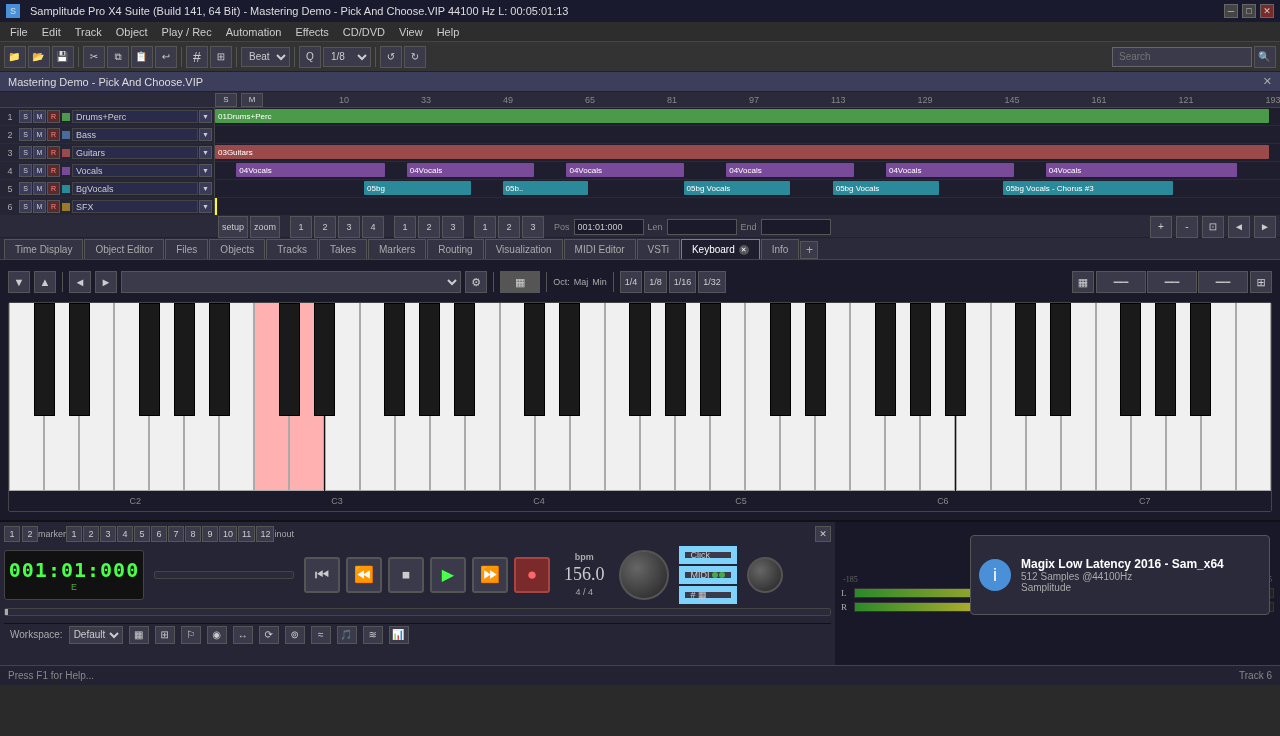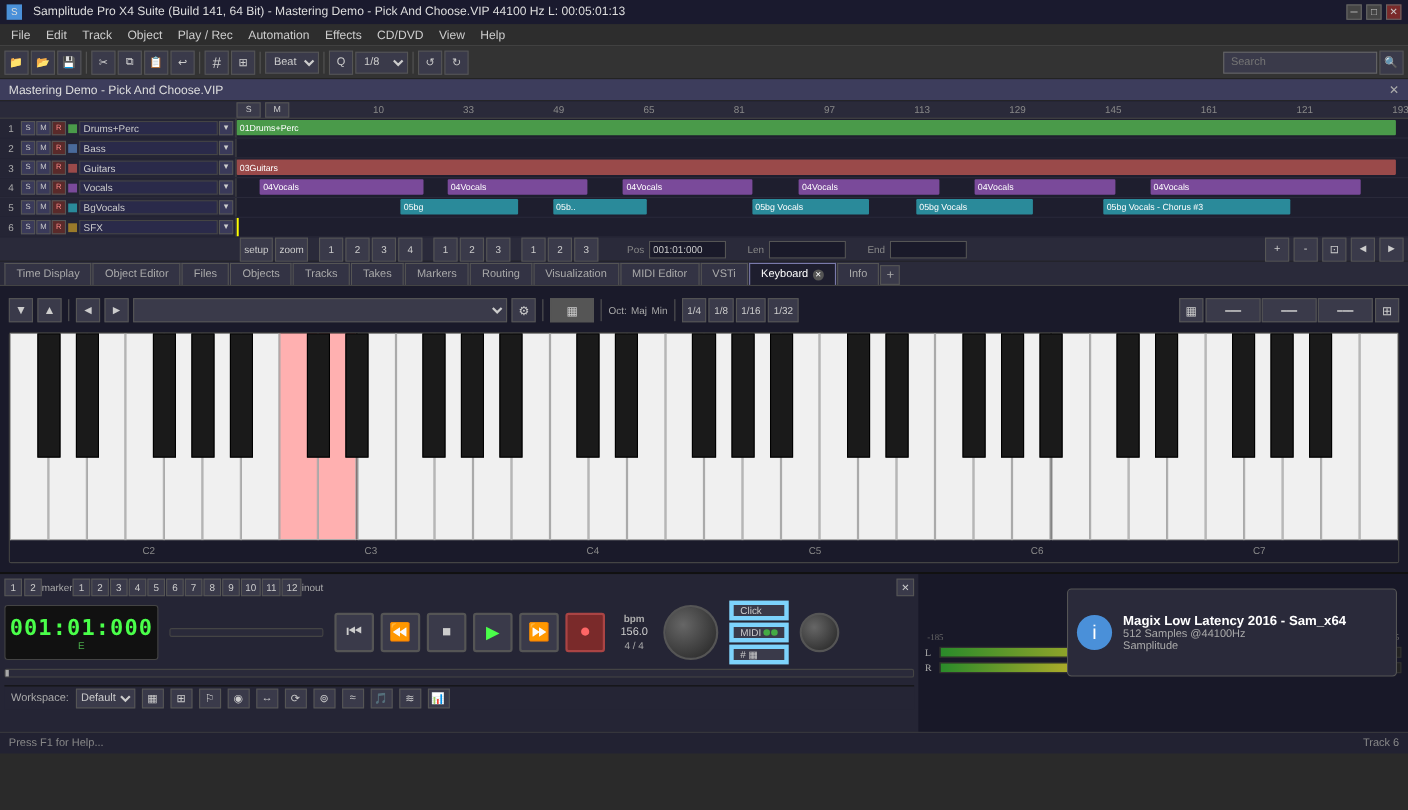--- a/index.html
+++ b/index.html
@@ -375,21 +375,21 @@
       display: flex;
       flex-direction: column;
       gap: 3px;
       margin-left: 8px;
     }
     .opt-row { display: flex; gap: 3px; }
     .opt-btn {
       height: 18px;
       padding: 0 6px;
       background: #3a3a4a;
-      border: 4px solid #7dd3fc;
+      border: 6px solid #7dd3fc;
       color: #ccc;
       font-size: 9px;
       cursor: pointer;
       display: flex; align-items: center;
     }
     .opt-btn.active { background: #4a4a6a; border-color: #7a7aaa; color: #fff; }
     .opt-select {
       height: 18px;
       background: #3a3a4a;
       border: 1px solid #555;
@@ -397,23 +397,23 @@
       font-size: 9px;
     }
 
     #bpm-display {
       display: flex;
       flex-direction: column;
       align-items: center;
       gap: 2px;
     }
     .bpm-val {
-      font-size: 10px;
-      color: #ccc;
-      font-family: Liberation Sans, sans-serif;
+      font-size: 18px;
+      color: #ccc;
+      font-family: Liberation Serif, serif;
     }
     #knob-area {
       width: 50px; height: 50px;
       background: radial-gradient(circle at 35% 35%, #666, #222);
       border-radius: 50%;
       border: 2px solid #555;
       cursor: pointer;
     }
 
     
@@ -536,21 +536,21 @@
     
     #ruler-pos-row {
       height: 22px;
       background: #2a2a3a;
       display: flex;
       align-items: center;
       gap: 4px;
       padding: 0 4px 0 218px;
       border-bottom: 1px solid #222;
     }
-    .pos-label { font-size: 9px; color: #888; margin-left: 16px; }
+    .pos-label { font-size: 9px; color: #888; }
     .pos-input {
       height: 16px;
       background: #1a1a2a;
       border: 1px solid #555;
       color: #ccc;
       font-size: 9px;
       padding: 0 3px;
       width: 70px;
     }
   </style>

